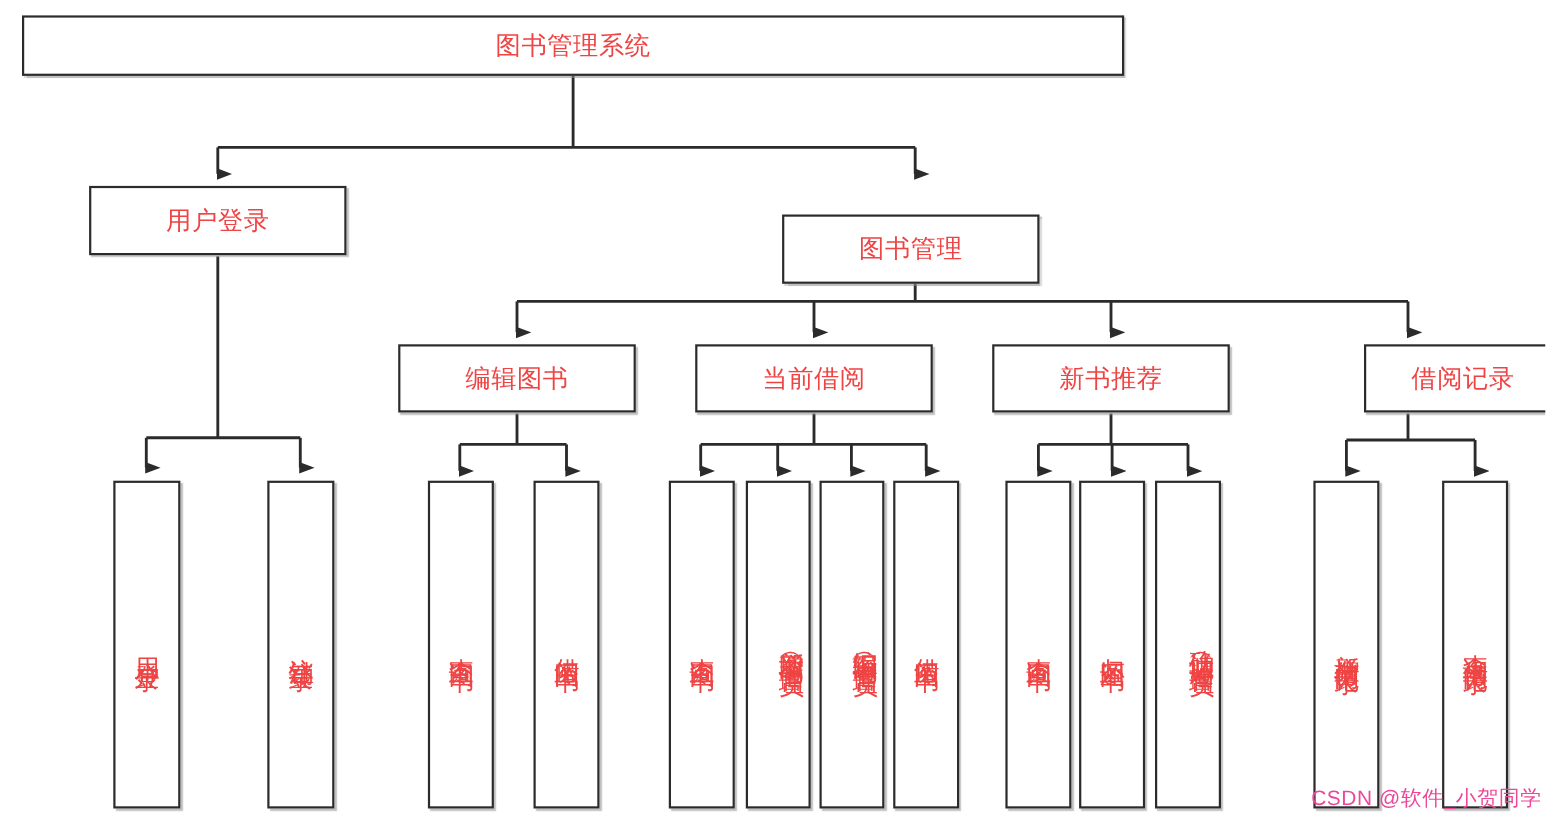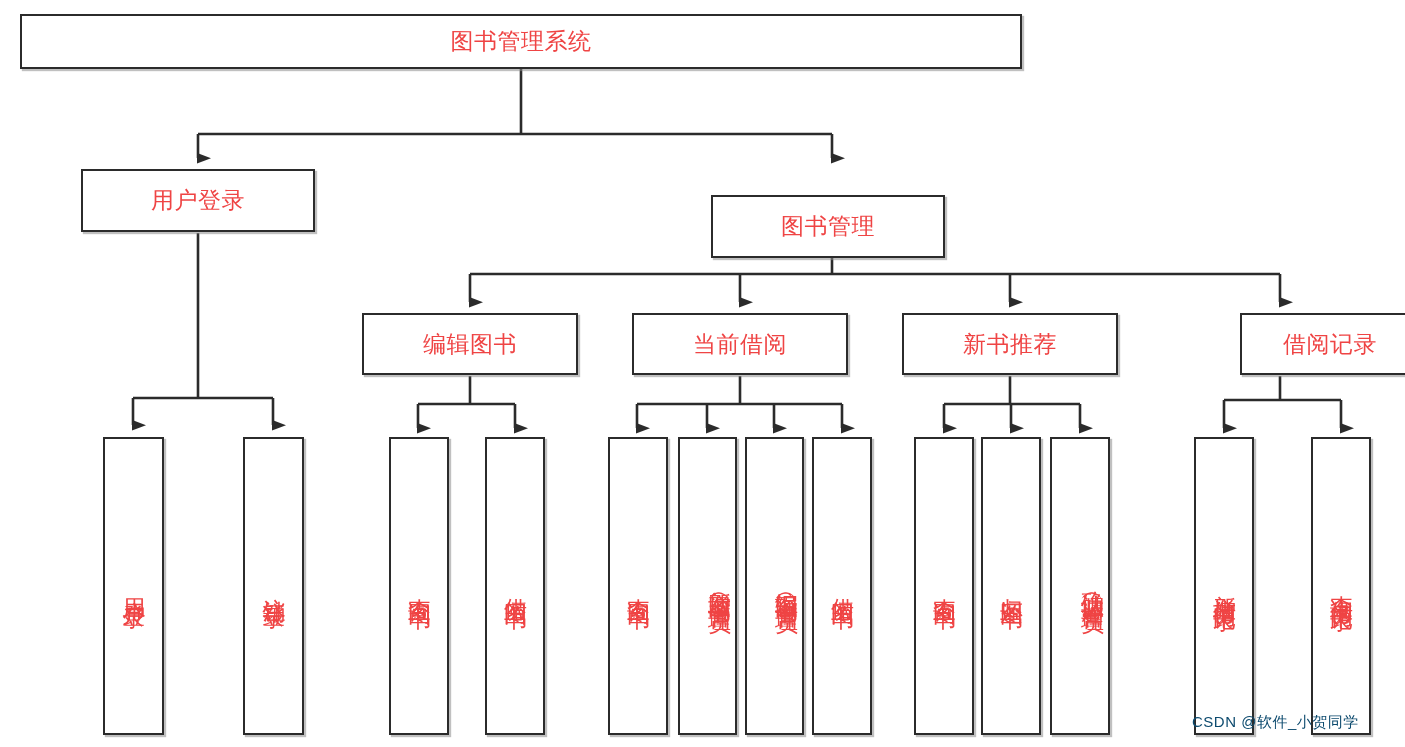--- a/index.html
+++ b/index.html
@@ -54,22 +54,22 @@
     padding: 6px 0;
   }
   .node.v.top {
     align-items: flex-start;
     justify-content: center;
   }
   .watermark {
     position: absolute;
     left: 1192px;
     top: 713px;
-    font-size: 15px;
-    color: #0c4a6e;
+    font-size: 19px;
+    color: #ec4899;
     white-space: nowrap;
     letter-spacing: 0.5px;
   }
 </style>
 </head>
 <body>
 
 <div id="canvas">
 
   <svg id="edges" viewBox="0 0 1405 747">

